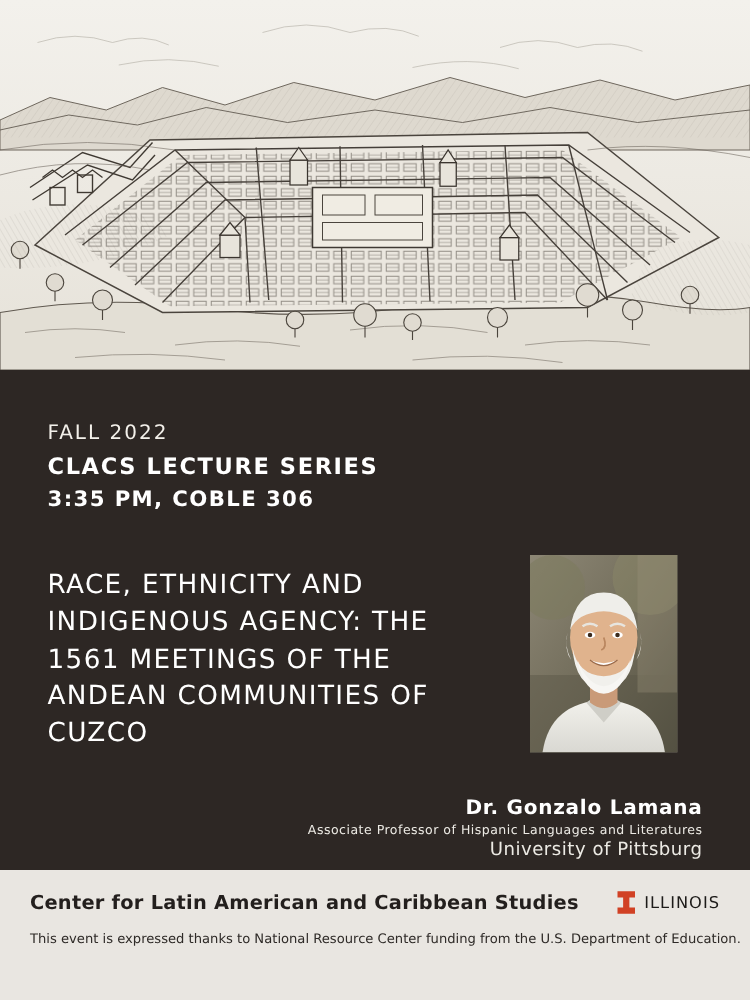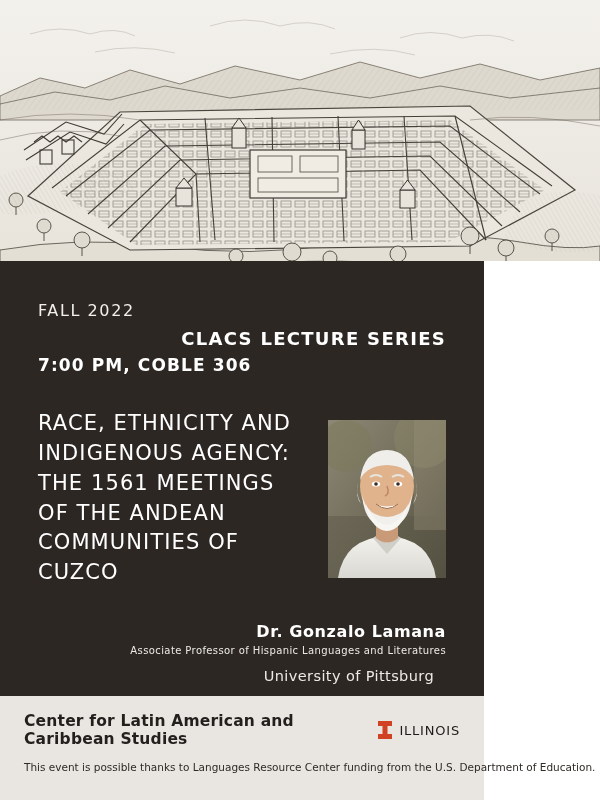--- a/index.html
+++ b/index.html
@@ -8,21 +8,21 @@
     background: #ffffff;
   }
   body {
     width: 600px;
     height: 800px;
     font-family: "DejaVu Sans", sans-serif;
     overflow: hidden;
   }
   .poster {
     position: relative;
-    width: 484px;
+    width: 600px;
     height: 800px;
     background: #1d4ed8;
     box-sizing: border-box;
     display: flex;
     flex-direction: column;
   }
 
   
   .artwork {
     position: relative;
@@ -54,40 +54,39 @@
     font-weight: 400;
     margin: 0 0 8px 0;
     color: #f3f0ea;
   }
   .series {
     font-size: 18px;
     letter-spacing: 1.3px;
     font-weight: bold;
     margin: 0 0 6px 0;
     color: #ffffff;
-    text-align: right;
   }
   .date {
     font-size: 17px;
     letter-spacing: 1.1px;
     font-weight: 400;
     margin: 0 0 6px 0;
     color: #f3f0ea;
   }
   .time {
     font-size: 17px;
     letter-spacing: 1.1px;
     font-weight: bold;
     margin: 0 0 34px 0;
     color: #ffffff;
   }
 
   .talk-row {
     display: flex;
-    align-items: center;
+    align-items: flex-end;
     gap: 16px;
   }
   .talk-title {
     font-size: 21px;
     line-height: 1.42;
     letter-spacing: 1.1px;
     font-weight: 400;
     color: #ffffff;
     max-width: 370px;
     margin: 0;
@@ -115,36 +114,37 @@
   }
   .speaker-title {
     font-size: 10px;
     letter-spacing: 0.4px;
     margin: 0 0 2px 0;
     color: #eceae4;
   }
   .speaker-affil {
     font-size: 14.5px;
     letter-spacing: 0.4px;
-    margin: 12px;
+    margin: 0;
     color: #eceae4;
   }
 
   
   .footer {
     background: #e9e6e1;
     color: #2d2724;
     padding: 16px 24px 14px 24px;
     box-sizing: border-box;
     height: 104px;
     flex: 0 0 104px;
   }
   .footer-top {
     display: flex;
     align-items: center;
+    justify-content: space-between;
     gap: 11px;
   }
   .center-name {
     font-size: 15.5px;
     font-weight: bold;
     letter-spacing: 0.2px;
     color: #231f1d;
     margin: 0;
   }
   .logo {
@@ -297,21 +297,21 @@
         <path d="M470 120 q60 -8 130 6"></path>
         <path d="M0 120 q70 -12 140 0"></path>
       </g>
     </svg>
   </div>
 
   <div class="body-panel">
 
     <p class="kicker">FALL 2022</p>
     <p class="series">CLACS LECTURE SERIES</p>
-    <p class="time">7:00 PM, COBLE 306</p>
+    <p class="time">3:35 PM, COBLE 306</p>
 
     <div class="talk-row">
       <h1 class="talk-title">RACE, ETHNICITY AND INDIGENOUS AGENCY: THE 1561 MEETINGS OF THE ANDEAN COMMUNITIES OF CUZCO</h1>
 
       <div class="portrait">
         <svg viewBox="0 0 118 158" preserveAspectRatio="xMidYMid slice">
           <defs>
             <linearGradient id="bgp" x1="0" y1="0" x2="1" y2="1">
               <stop offset="0%" stop-color="#8d8775"></stop>
               <stop offset="55%" stop-color="#6f6a58"></stop>
@@ -375,17 +375,17 @@
         <span class="logo-mark">
           <svg viewBox="0 0 16 20" width="16" height="20">
             <path d="M1 1 h14 v5 h-4.5 v8 H15 v5 H1 v-5 h4.5 V6 H1 Z" fill="#d14124"></path>
           </svg>
         </span>
         <span class="logo-text">ILLINOIS</span>
       </div>
     </div>
 
     <div class="disclaimer">
-      <div>This event is possible thanks to Languages Resource Center funding from the U.S. Department of Education.</div>
+      <div>This event is expressed thanks to National Resource Center funding from the U.S. Department of Education.</div>
     </div>
   </div>
 
 </div>
 
 </body></html>

